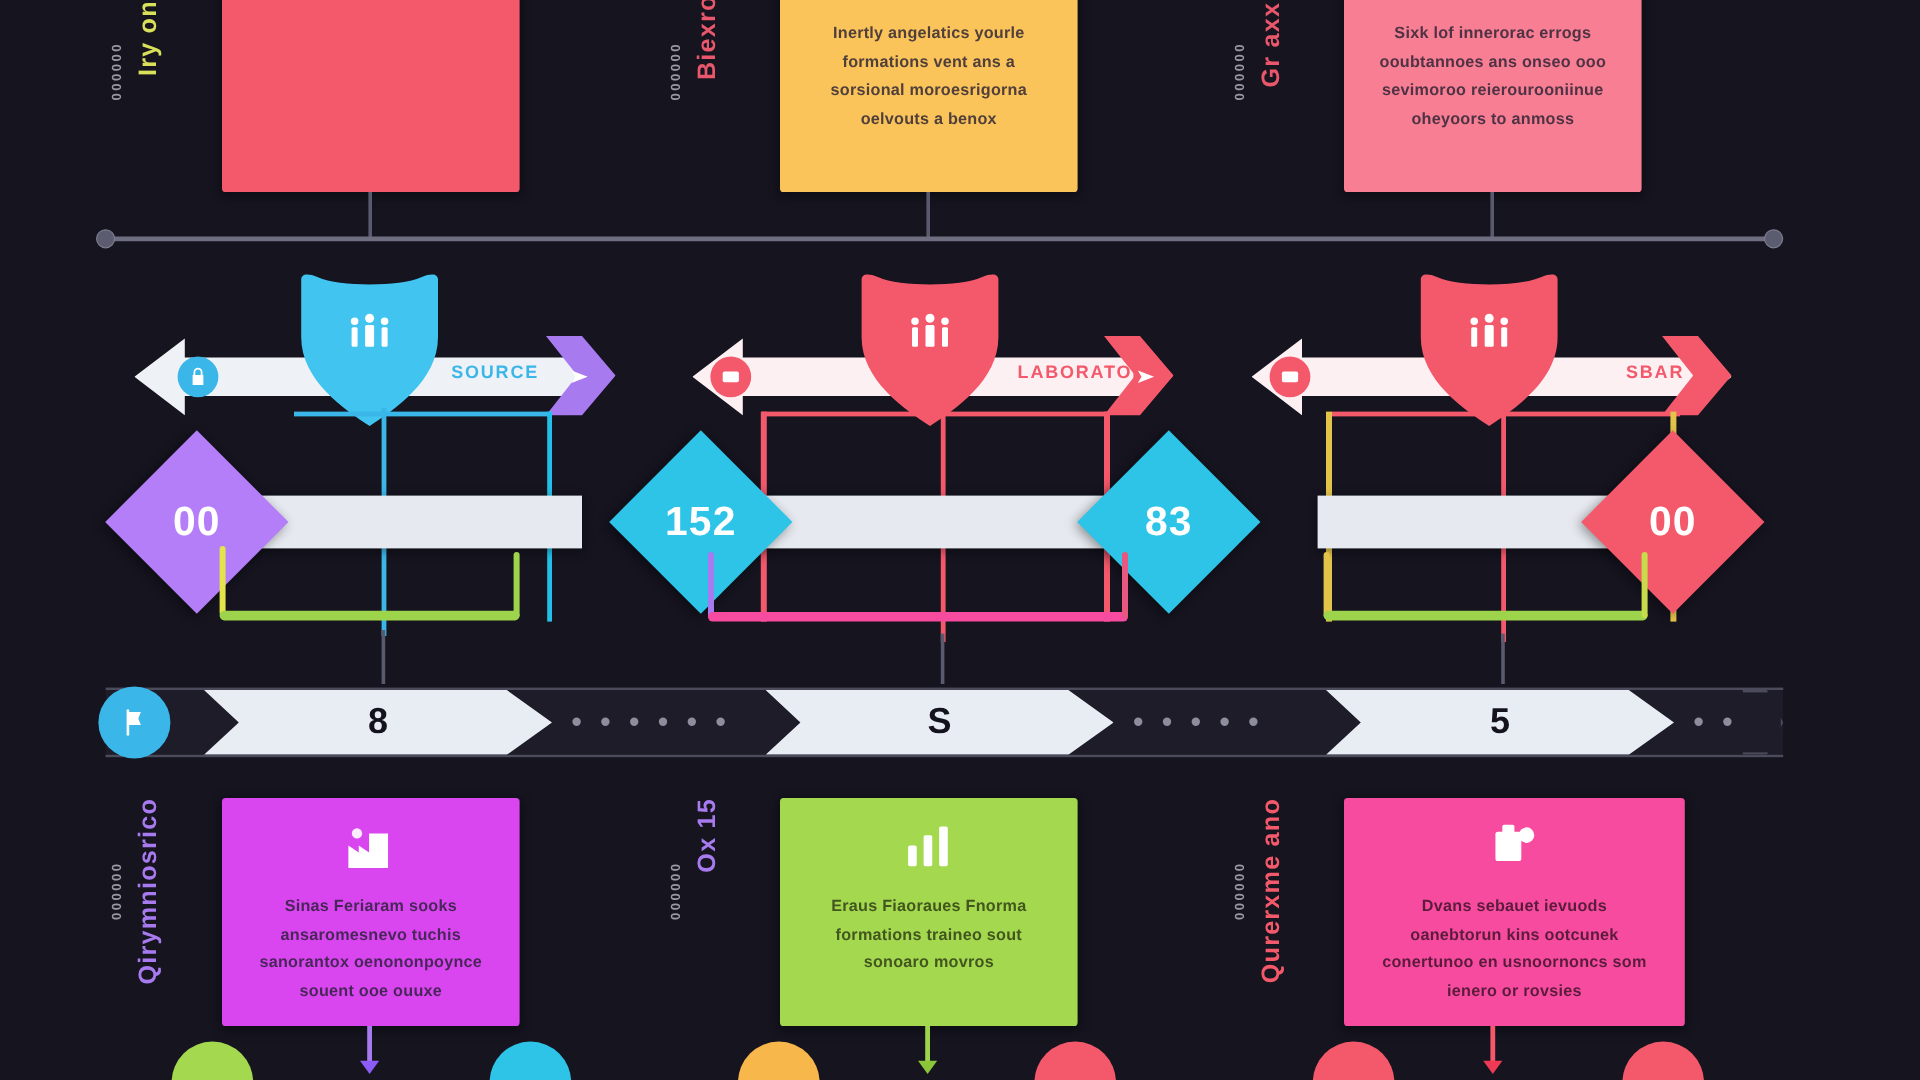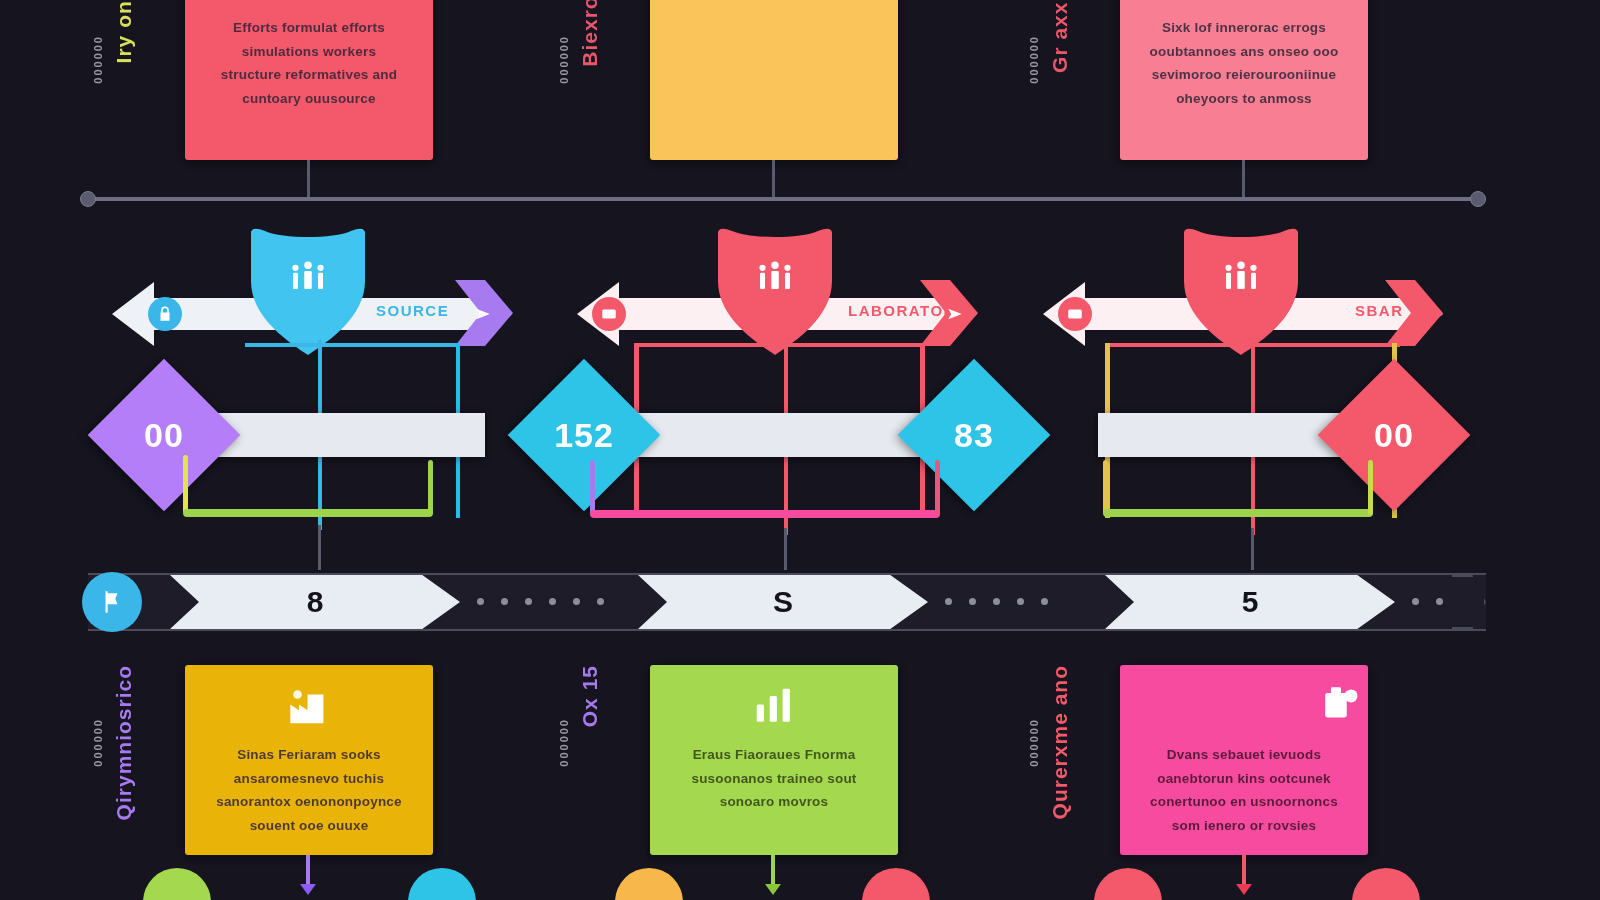--- a/index.html
+++ b/index.html
@@ -190,32 +190,32 @@
 
   <div class="card" style="left:185px; top:-62px; width:248px; height:222px; background:#F4596B;">
     <div class="card-icon">
       <svg viewBox="0 0 64 64">
         <circle cx="20" cy="16" r="8"></circle>
           <circle cx="44" cy="16" r="8"></circle>
         <path d="M6 46c0-9 7-15 14-15s14 6 14 15v4H6z"></path>
         <path d="M30 46c0-9 7-15 14-15s14 6 14 15v4H30z"></path>
       </svg>
     </div>
-    <div class="card-body">Efforts formulat efforts simulations workers structure reformatives and cuntoary ouusource</div>
   </div>
   <div class="side-label" style="left:112px; top:-70px; color:#d9e05a;">Iry onergare</div>
   <div class="side-sub" style="left:92px; top:35px;">000000</div>
   <div class="stem" style="left:307px; top:160px; height:38px;"></div>
 
   <div class="card" style="left:650px; top:-62px; width:248px; height:222px; background:#FAC45B;">
     <div class="card-icon">
       <svg viewBox="0 0 64 64">
         <path d="M4 28l12-10 10 6 8-4 10 5 16 3v14l-14-2-8 7-10-6-9 5-15-6z"></path>
       </svg>
     </div>
+    <div class="card-body">Inertly angelatics yourle formations vent ans a sorsional moroesrigorna oelvouts a benox</div>
   </div>
   <div class="side-label" style="left:578px; top:-78px; color:#e8576b;">Biexroll o xix</div>
   <div class="side-sub" style="left:558px; top:35px;">000000</div>
   <div class="stem" style="left:772px; top:160px; height:38px;"></div>
 
   <div class="card" style="left:1120px; top:-62px; width:248px; height:222px; background:#F87E93;">
     <div class="card-icon">
       <svg viewBox="0 0 64 64">
         <path d="M10 22c4-6 10-8 14-4l6 6 8-6c5-3 11 0 14 6l6 10-10 8-8-6-10 8-10-8-10 4z"></path>
       </svg>
@@ -423,21 +423,21 @@
     <span style="font-size:30px; font-weight:800; color:#14131d;">5</span>
   </div>
   <div class="chev-dots" style="left:1412px; top:598px;">
     <div class="chev-dot"></div>
       <div class="chev-dot"></div>
   </div>
   <div style="position:absolute; left:1452px; top:575px; width:34px; height:54px;
               background:#1d1c28; clip-path: polygon(0 0, 60% 0, 100% 50%, 60% 100%, 0 100%);
               border:2px solid #4b4b5c; border-left:none;"></div>
 
-  <div class="card" style="left:185px; top:665px; width:248px; height:190px; background:#eab308;">
+  <div class="card" style="left:185px; top:665px; width:248px; height:190px; background:#d946ef;">
     <div class="card-icon">
       <svg viewBox="0 0 64 64">
         <path d="M6 56V30l12 8V30l12 8V16h22v40z"></path>
         <circle cx="16" cy="16" r="6" opacity="0.9"></circle>
       </svg>
     </div>
     <div class="card-body" style="color:#2a1f3a;">Sinas Feriaram sooks ansaromesnevo tuchis sanorantox oenononpoynce souent ooe ouuxe</div>
   </div>
   <div class="side-label" style="left:112px; top:665px; color:#A87AF0;">Qirymniosrico</div>
   <div class="side-sub" style="left:92px; top:718px;">000000</div>
@@ -445,28 +445,28 @@
   <div class="stem-arrow" style="left:300px; top:884px; border-top:11px solid #8B5CF6;"></div>
 
   <div class="card" style="left:650px; top:665px; width:248px; height:190px; background:#A3D84F;">
     <div class="card-icon">
       <svg viewBox="0 0 64 64">
         <rect x="8" y="30" width="10" height="24" rx="2"></rect>
         <rect x="26" y="18" width="10" height="36" rx="2"></rect>
         <rect x="44" y="8" width="10" height="46" rx="2"></rect>
       </svg>
     </div>
-    <div class="card-body" style="color:#2d3a14;">Eraus Fiaoraues Fnorma susoonanos traineo sout sonoaro movros</div>
+    <div class="card-body" style="color:#2d3a14;">Eraus Fiaoraues Fnorma formations traineo sout sonoaro movros</div>
   </div>
   <div class="side-label" style="left:578px; top:665px; color:#A87AF0;">Ox 15</div>
   <div class="side-sub" style="left:558px; top:718px;">000000</div>
   <div style="position:absolute; left:771px; top:855px; width:4px; height:32px; background:#9ED44B;"></div>
   <div class="stem-arrow" style="left:765px; top:884px; border-top:11px solid #8AC53A;"></div>
 
-  <div class="card" style="left:1120px; top:665px; width:248px; height:190px; background:#F74BA0;align-items:flex-end;">
+  <div class="card" style="left:1120px; top:665px; width:284px; height:190px; background:#F74BA0;">
     <div class="card-icon">
       <svg viewBox="0 0 64 64">
         <rect x="10" y="14" width="30" height="34" rx="3"></rect>
         <circle cx="46" cy="18" r="9"></circle>
         <rect x="18" y="6" width="14" height="10" rx="2"></rect>
       </svg>
     </div>
     <div class="card-body" style="color:#3a1226;">Dvans sebauet ievuods oanebtorun kins ootcunek conertunoo en usnoornoncs som ienero or rovsies</div>
   </div>
   <div class="side-label" style="left:1048px; top:665px; color:#F4596B;">Qurerxme ano</div>

